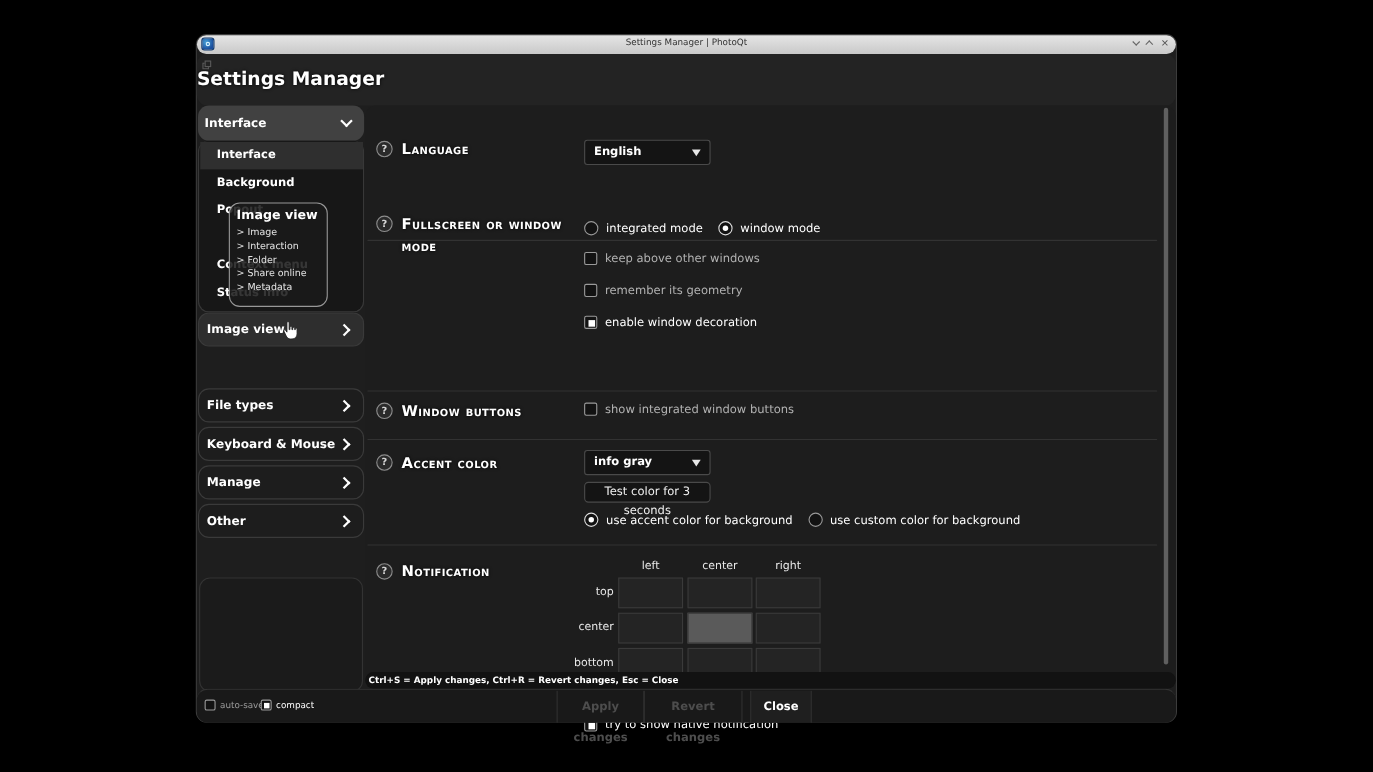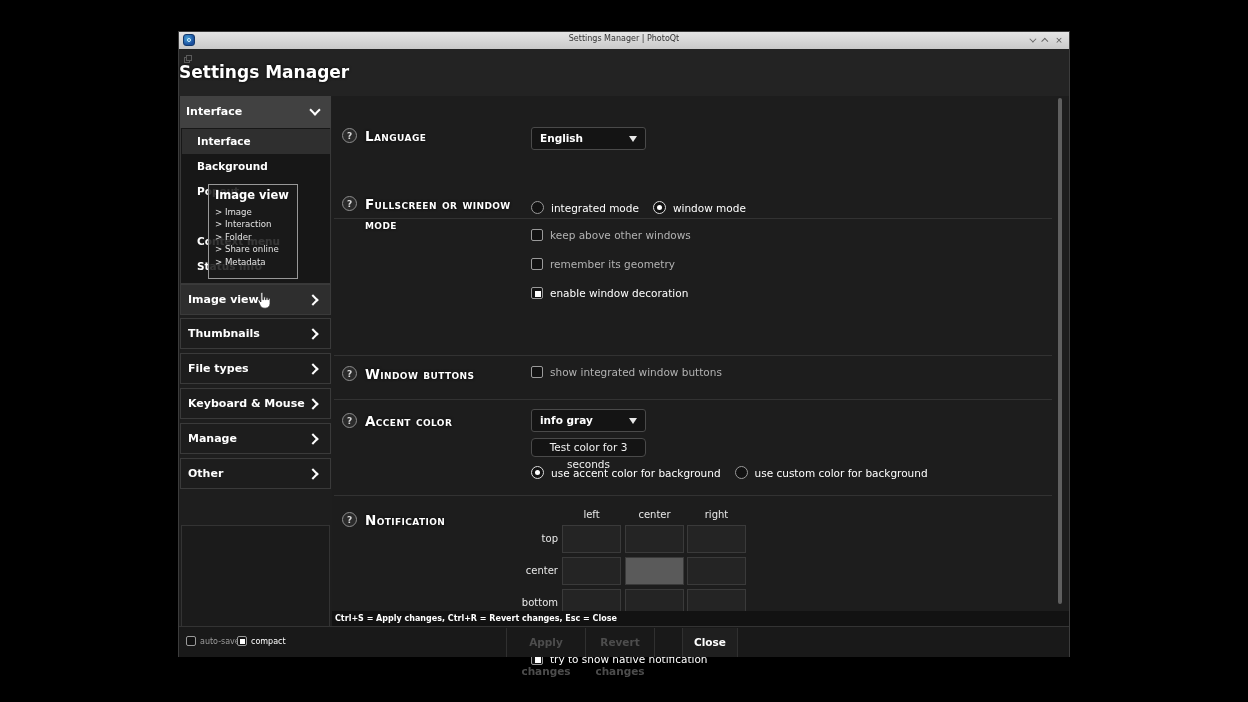--- a/index.html
+++ b/index.html
@@ -1,18 +1,18 @@
 <!DOCTYPE html>
 <html><head>
 <meta charset="utf-8">
 <style>
   * { margin:0; padding:0; box-sizing:border-box; }
   html,body { width:1248px; height:702px; background:#000; overflow:hidden;
               font-family:"DejaVu Sans", sans-serif; }
-  .abs { position:absolute; }
+  .abs { position:absolute;border-radius:10px; }
   #stage { position:relative; width:1248px; height:702px; background:#000; }
 
   
   #win { left:178px; top:31px; width:892px; height:626px; background:#1e1e1e;
          border:1px solid #3c3c3c; }
 
   
   #titlebar { left:0; top:0; width:890px; height:17px;
               background:linear-gradient(#e5e5e5,#c9c9c9); }
   #titlebar .t { position:absolute; left:0; right:0; top:2px; text-align:center;
@@ -187,23 +187,20 @@
       <div class="subitem sel" style="top:1px">Interface</div>
       <div class="subitem" style="top:26px">Background</div>
       <div class="subitem" style="top:51px">Popout</div>
       <div class="subitem" style="top:101px">Context menu</div>
       <div class="subitem" style="top:126px">Status info</div>
     </div>
 
     <div class="navitem hover abs" style="top:188px">
       <span>Image view</span>
       <span class="chev right"></span></div>
-    <div class="navitem abs" style="top:222px">
-      <span>Thumbnails</span>
-      <span class="chev right"></span></div>
     <div class="navitem abs" style="top:257px">
       <span>File types</span>
       <span class="chev right"></span></div>
     <div class="navitem abs" style="top:292px">
       <span>Keyboard &amp; Mouse</span>
       <span class="chev right"></span></div>
     <div class="navitem abs" style="top:327px">
       <span>Manage</span>
       <span class="chev right"></span></div>
     <div class="navitem abs" style="top:362px">
@@ -333,18 +330,18 @@
   <div id="footer" class="abs">
     <div class="fchk" style="left:7px">
       <span class="cb"></span>
       <span style="color:#9c9c9c">auto-save</span>
     </div>
     <div class="fchk" style="left:58px">
       <span class="cb checked"></span>
       <span style="color:#fff; font-weight:normal">compact</span>
     </div>
     <div class="fbtn" style="left:327px; width:80px">Apply changes</div>
-    <div class="fbtn" style="left:406px; width:70px">Revert changes</div>
+    <div class="fbtn" style="left:406px; width:90px">Revert changes</div>
     <div class="fbtn primary" style="left:503px; width:56px">Close</div>
   </div>
 
 </div>
 </div>
 
 </body></html>

